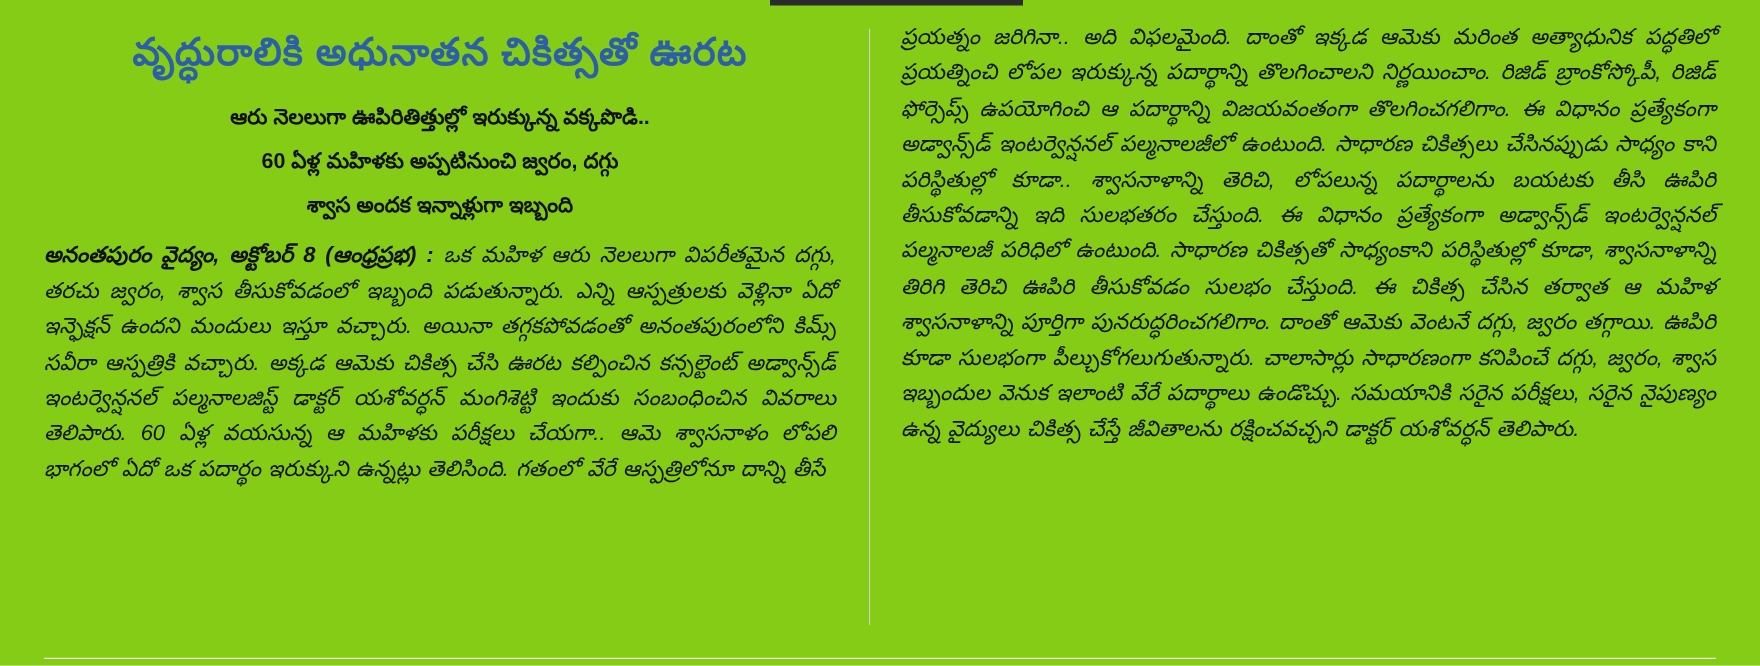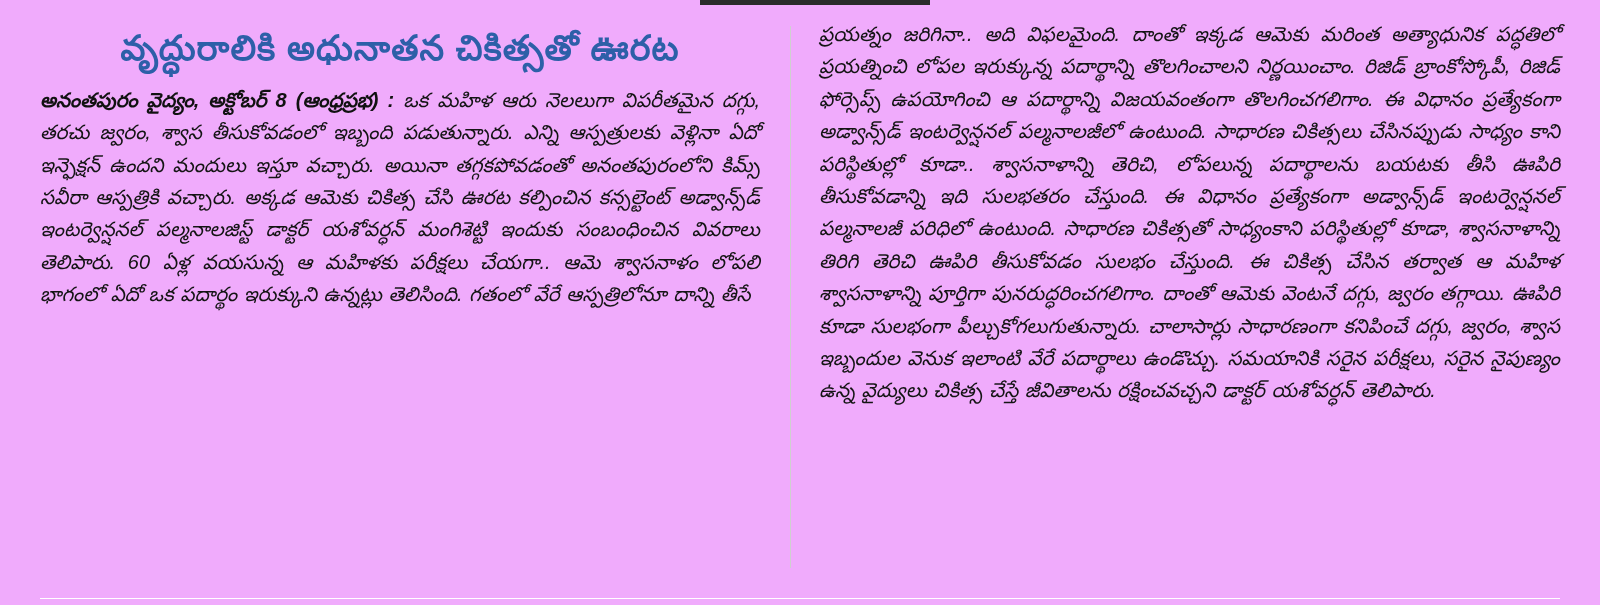--- a/index.html
+++ b/index.html
@@ -12,21 +12,21 @@
     height: 605px;
     font-family: "Liberation Sans", sans-serif;
     color: #1a1a1a;
     overflow: hidden;
   }
 
   .page {
     position: relative;
     width: 1600px;
     height: 605px;
-    background: #f0abfc;
+    background: #84cc16;
     box-sizing: border-box;
   }
 
   
   .top-rule {
     position: absolute;
     top: 0px;
     left: 700px;
     width: 230px;
     height: 5px;
@@ -126,20 +126,25 @@
 <div class="page">
 
   <div class="top-rule"></div>
 
   <div class="columns">
 
     <div class="col-left">
 
       <h1 class="headline">వృద్ధురాలికి అధునాతన చికిత్సతో ఊరట</h1>
 
+      <div class="subdeck">
+        <p class="deck-line">ఆరు నెలలుగా ఊపిరితిత్తుల్లో ఇరుక్కున్న వక్కపొడి..</p>
+        <p class="deck-line">60 ఏళ్ల మహిళకు అప్పటినుంచి జ్వరం, దగ్గు</p>
+        <p class="deck-line">శ్వాస అందక ఇన్నాళ్లుగా ఇబ్బంది</p>
+      </div>
 
       <p class="body-text"><span class="lead-in">అనంతపురం వైద్యం, అక్టోబర్ 8 (ఆంధ్రప్రభ) :</span><span> ఒక మహిళ ఆరు నెలలుగా విపరీతమైన దగ్గు, తరచు జ్వరం, శ్వాస తీసుకోవడంలో ఇబ్బంది పడుతున్నారు. ఎన్ని ఆస్పత్రులకు వెళ్లినా ఏదో ఇన్ఫెక్షన్ ఉందని మందులు ఇస్తూ వచ్చారు. అయినా తగ్గకపోవడంతో అనంతపురంలోని కిమ్స్ సవీరా ఆస్పత్రికి వచ్చారు. అక్కడ ఆమెకు చికిత్స చేసి ఊరట కల్పించిన కన్సల్టెంట్ అడ్వాన్స్‌డ్ ఇంటర్వెన్షనల్ పల్మనాలజిస్ట్ డాక్టర్ యశోవర్ధన్ మంగిశెట్టి ఇందుకు సంబంధించిన వివరాలు తెలిపారు. 60 ఏళ్ల వయసున్న ఆ మహిళకు పరీక్షలు చేయగా.. ఆమె శ్వాసనాళం లోపలి భాగంలో ఏదో ఒక పదార్థం ఇరుక్కుని ఉన్నట్లు తెలిసింది. గతంలో వేరే ఆస్పత్రిలోనూ దాన్ని తీసే</span></p>
 
     </div>
 
     <div class="col-divider"></div>
 
     <div class="col-right">
       <p class="body-text">ప్రయత్నం జరిగినా.. అది విఫలమైంది. దాంతో ఇక్కడ ఆమెకు మరింత అత్యాధునిక పద్ధతిలో ప్రయత్నించి లోపల ఇరుక్కున్న పదార్థాన్ని తొలగించాలని నిర్ణయించాం. రిజిడ్ బ్రాంకోస్కోపీ, రిజిడ్ ఫోర్సెప్స్ ఉపయోగించి ఆ పదార్థాన్ని విజయవంతంగా తొలగించగలిగాం. ఈ విధానం ప్రత్యేకంగా అడ్వాన్స్‌డ్ ఇంటర్వెన్షనల్ పల్మనాలజీలో ఉంటుంది. సాధారణ చికిత్సలు చేసినప్పుడు సాధ్యం కాని పరిస్థితుల్లో కూడా.. శ్వాసనాళాన్ని తెరిచి, లోపలున్న పదార్థాలను బయటకు తీసి ఊపిరి తీసుకోవడాన్ని ఇది సులభతరం చేస్తుంది. ఈ విధానం ప్రత్యేకంగా అడ్వాన్స్‌డ్ ఇంటర్వెన్షనల్ పల్మనాలజీ పరిధిలో ఉంటుంది. సాధారణ చికిత్సతో సాధ్యంకాని పరిస్థితుల్లో కూడా, శ్వాసనాళాన్ని తిరిగి తెరిచి ఊపిరి తీసుకోవడం సులభం చేస్తుంది. ఈ చికిత్స చేసిన తర్వాత ఆ మహిళ శ్వాసనాళాన్ని పూర్తిగా పునరుద్ధరించగలిగాం. దాంతో ఆమెకు వెంటనే దగ్గు, జ్వరం తగ్గాయి. ఊపిరి కూడా సులభంగా పీల్చుకోగలుగుతున్నారు. చాలాసార్లు సాధారణంగా కనిపించే దగ్గు, జ్వరం, శ్వాస ఇబ్బందుల వెనుక ఇలాంటి వేరే పదార్థాలు ఉండొచ్చు. సమయానికి సరైన పరీక్షలు, సరైన నైపుణ్యం ఉన్న వైద్యులు చికిత్స చేస్తే జీవితాలను రక్షించవచ్చని డాక్టర్ యశోవర్ధన్ తెలిపారు.</p>
     </div>

